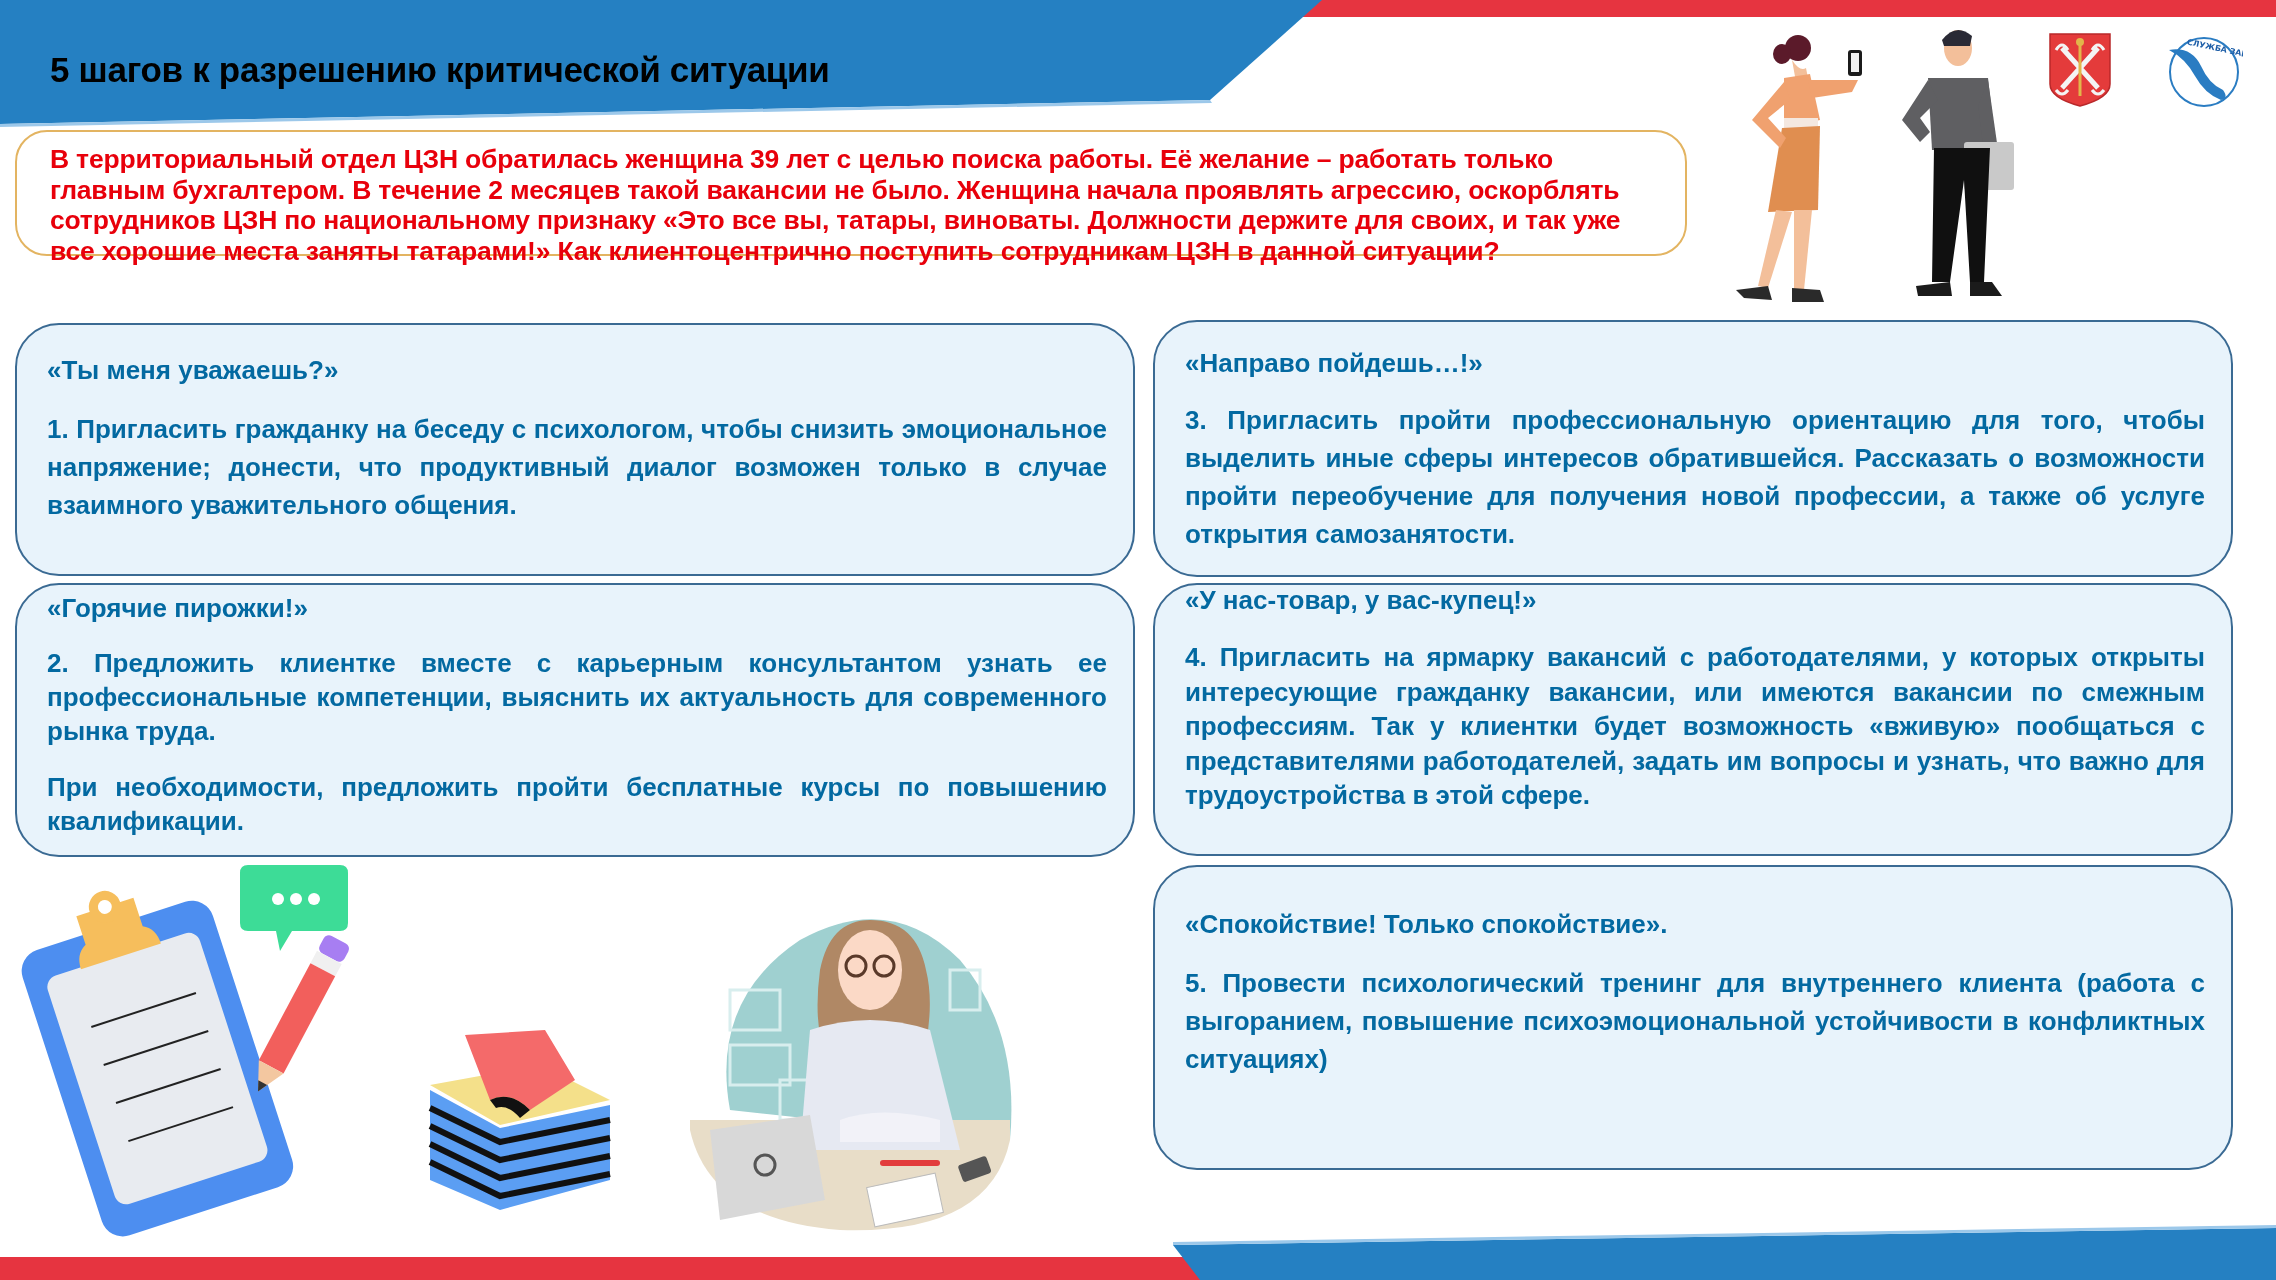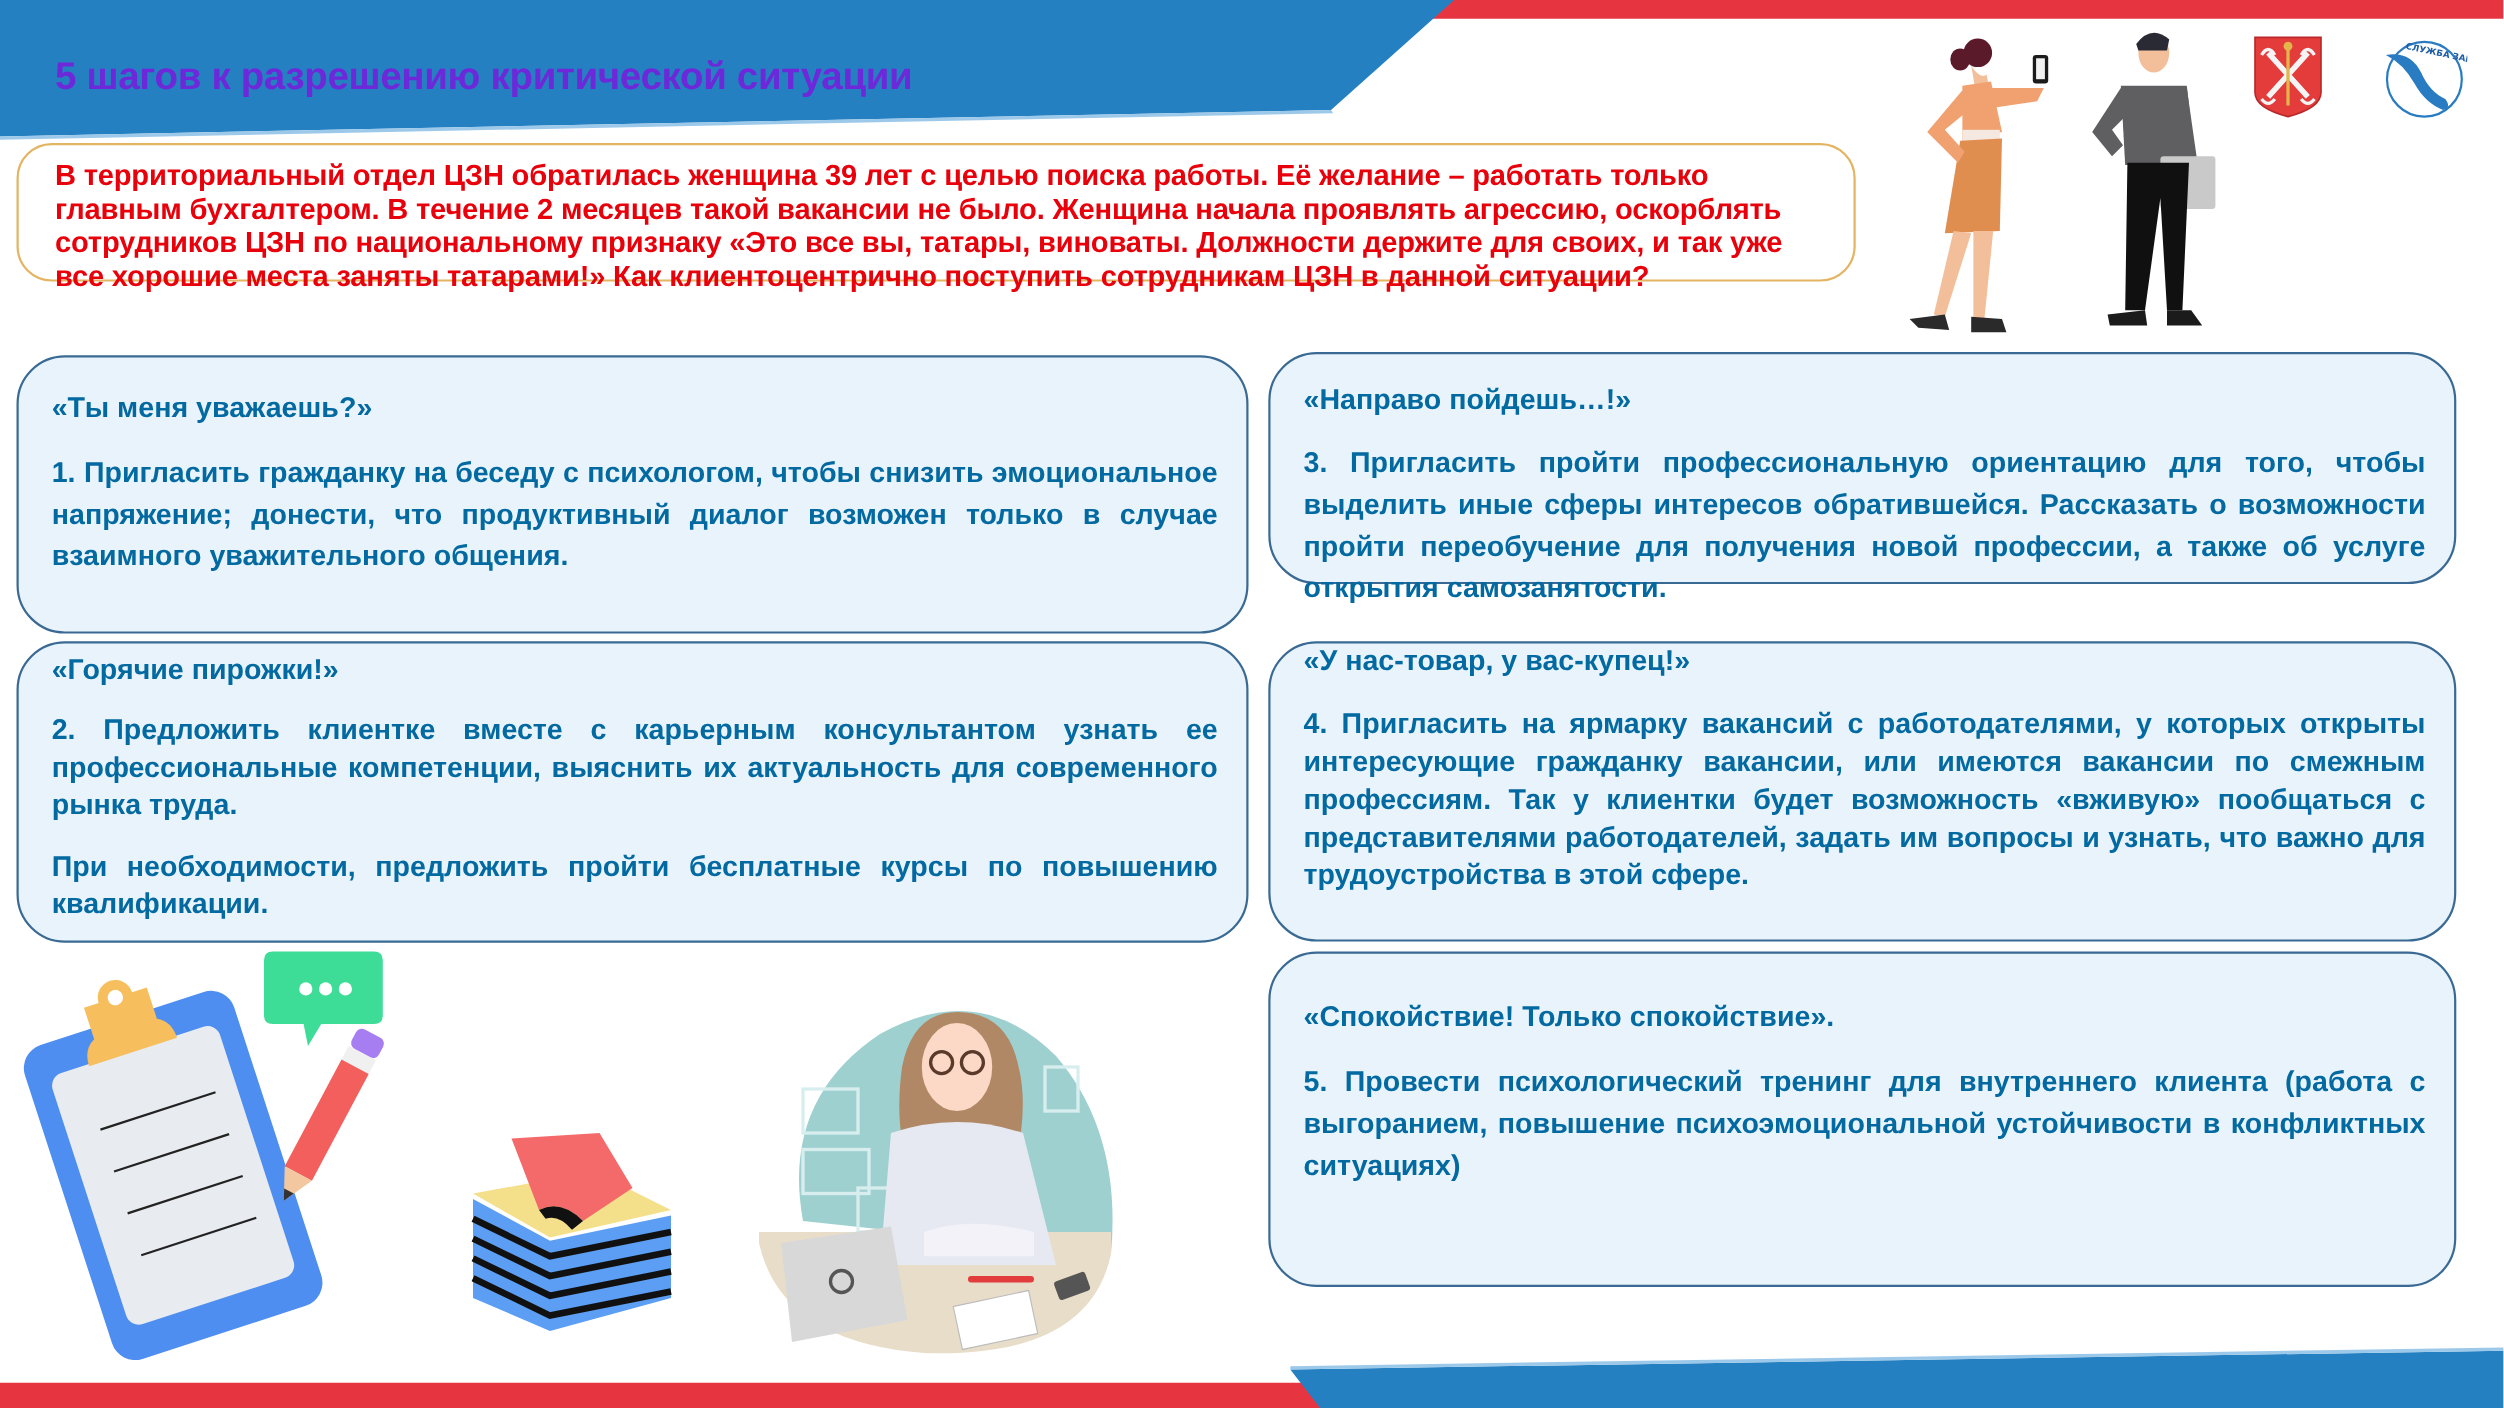--- a/index.html
+++ b/index.html
@@ -1,33 +1,33 @@
 <!DOCTYPE html>
 <html><head>
 <meta charset="utf-8">
 <style>
   html, body { margin:0; padding:0; }
   body { width:2276px; height:1280px; position:relative; overflow:hidden; background:#ffffff;
          font-family:"Liberation Sans", "DejaVu Sans", sans-serif; }
   .abs { position:absolute; }
   #header-bg { left:0; top:0; width:2276px; height:140px; }
-  .slide-title { left:50px; top:50px; font-size:35px; font-weight:bold; color:#6d28d9; letter-spacing:-0.3px; white-space:nowrap; }
+  .slide-title { left:50px; top:50px; font-size:35px; font-weight:bold; color:#000000; letter-spacing:-0.3px; white-space:nowrap; }
   .intro { left:15px; top:130px; width:1672px; height:126px; border:2px solid #e3b461; border-radius:32px;
            box-sizing:border-box; background:#ffffff; padding:12px 30px 0 33px; }
   .intro p { margin:0; color:#e8000b; font-weight:bold; font-size:26.5px; line-height:30.5px; letter-spacing:-0.2px; }
   .card { box-sizing:border-box; background:#e8f3fb; border:2px solid #3a6a93; border-radius:44px; padding:0 26px 0 30px; color:#0369a1; }
   .card .ctitle { font-weight:bold; font-size:26px; margin:0; }
   .card p { margin:0; font-weight:bold; font-size:26px; line-height:38px; text-align:justify; text-align-last:left; }
   #card1 { left:15px; top:323px; width:1120px; height:253px; padding-top:30px; }
   #card1 .ctitle { margin-bottom:24px; }
   #card2 { left:15px; top:583px; width:1120px; height:274px; padding-top:8px; }
   #card2 .ctitle { margin-bottom:22px; }
   #card2 p.first { margin-bottom:22px; }
   #card2 p { line-height:34px; }
-  #card3 { left:1153px; top:320px; width:1080px; height:211px; padding-top:26px; }
+  #card3 { left:1153px; top:320px; width:1080px; height:257px; padding-top:26px; }
   #card3 .ctitle { margin-bottom:22px; }
   #card4 { left:1153px; top:583px; width:1080px; height:273px; padding-top:0; }
   #card4 .ctitle { margin-bottom:24px; }
   #card4 p { line-height:34.5px; }
   #card5 { left:1153px; top:865px; width:1080px; height:305px; padding-top:42px; }
   #card5 .ctitle { margin-bottom:24px; }
   .logo-svg { position:absolute; }
   #footer-bg { left:0; top:1220px; width:2276px; height:60px; }
 </style>
 </head>

